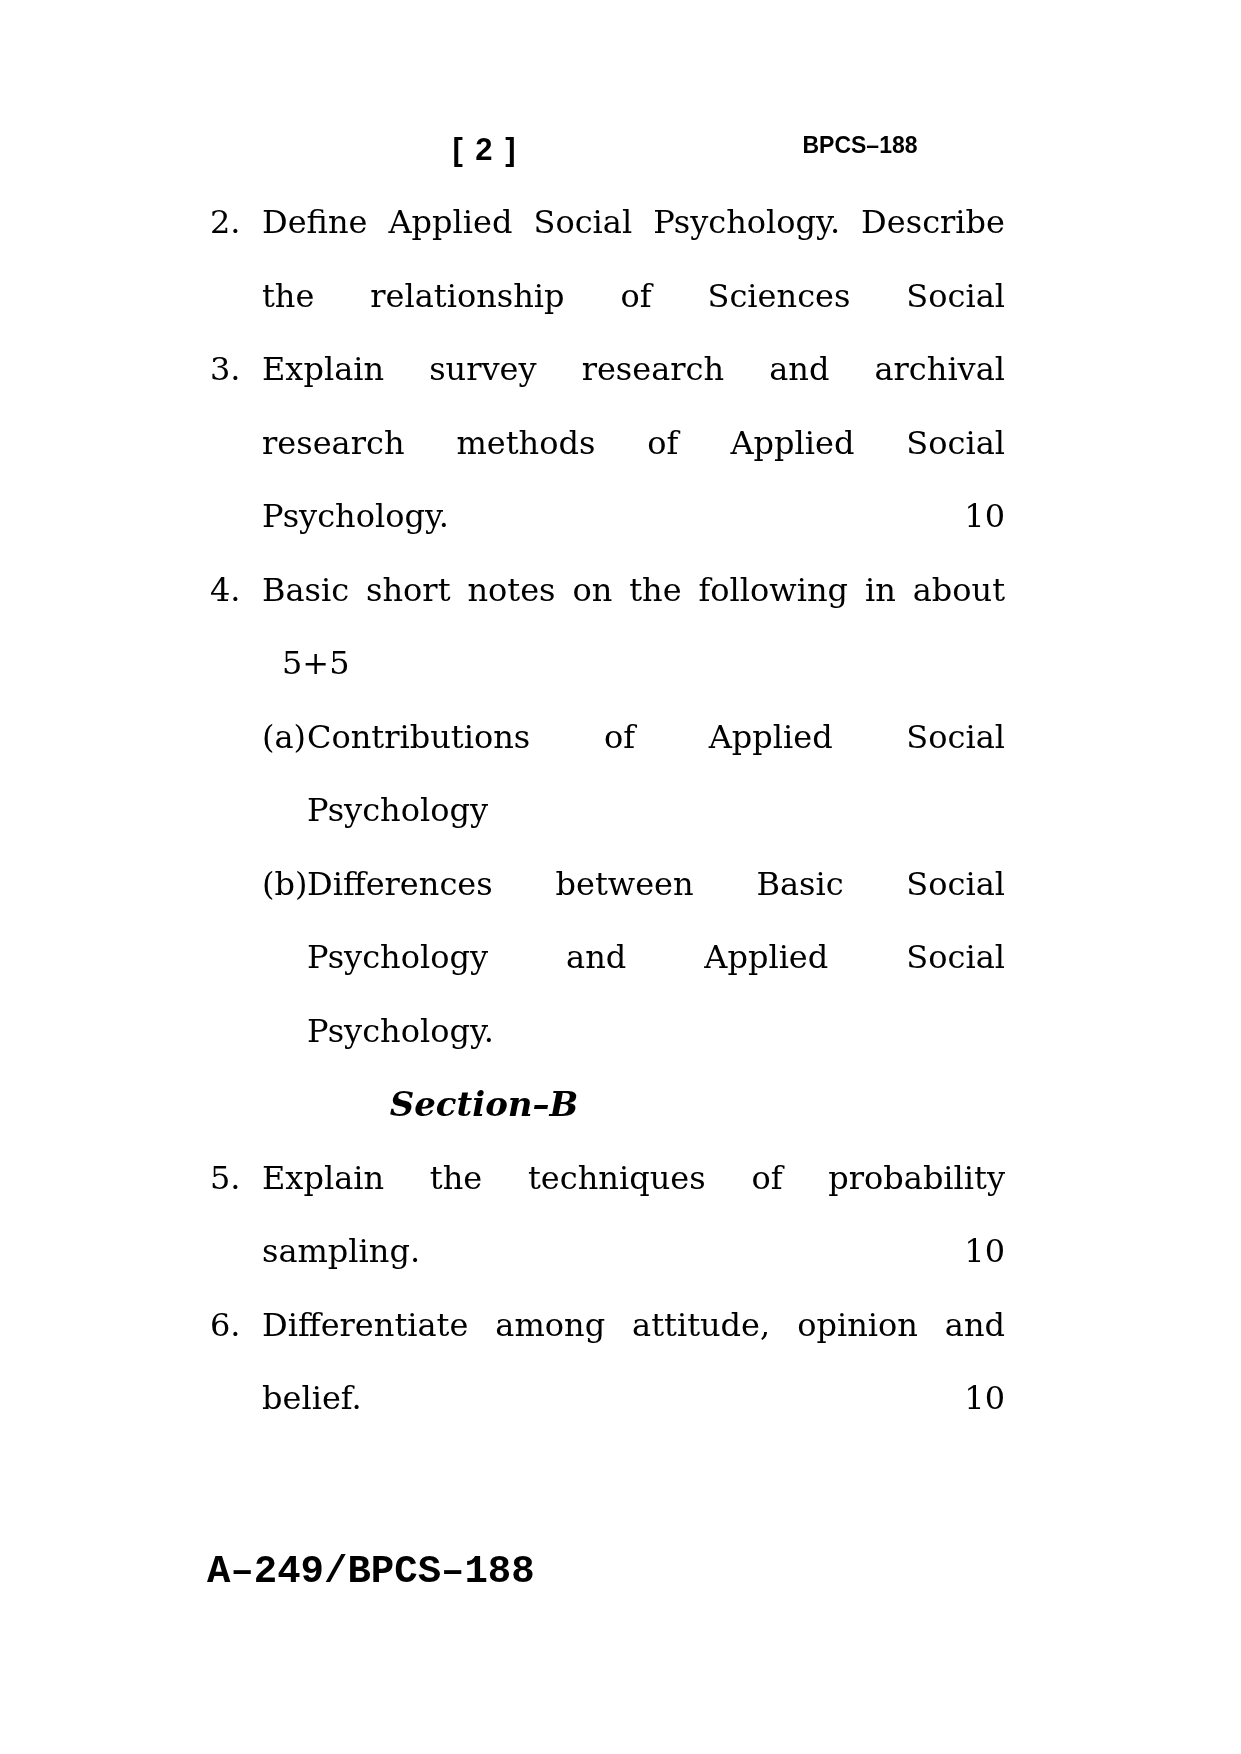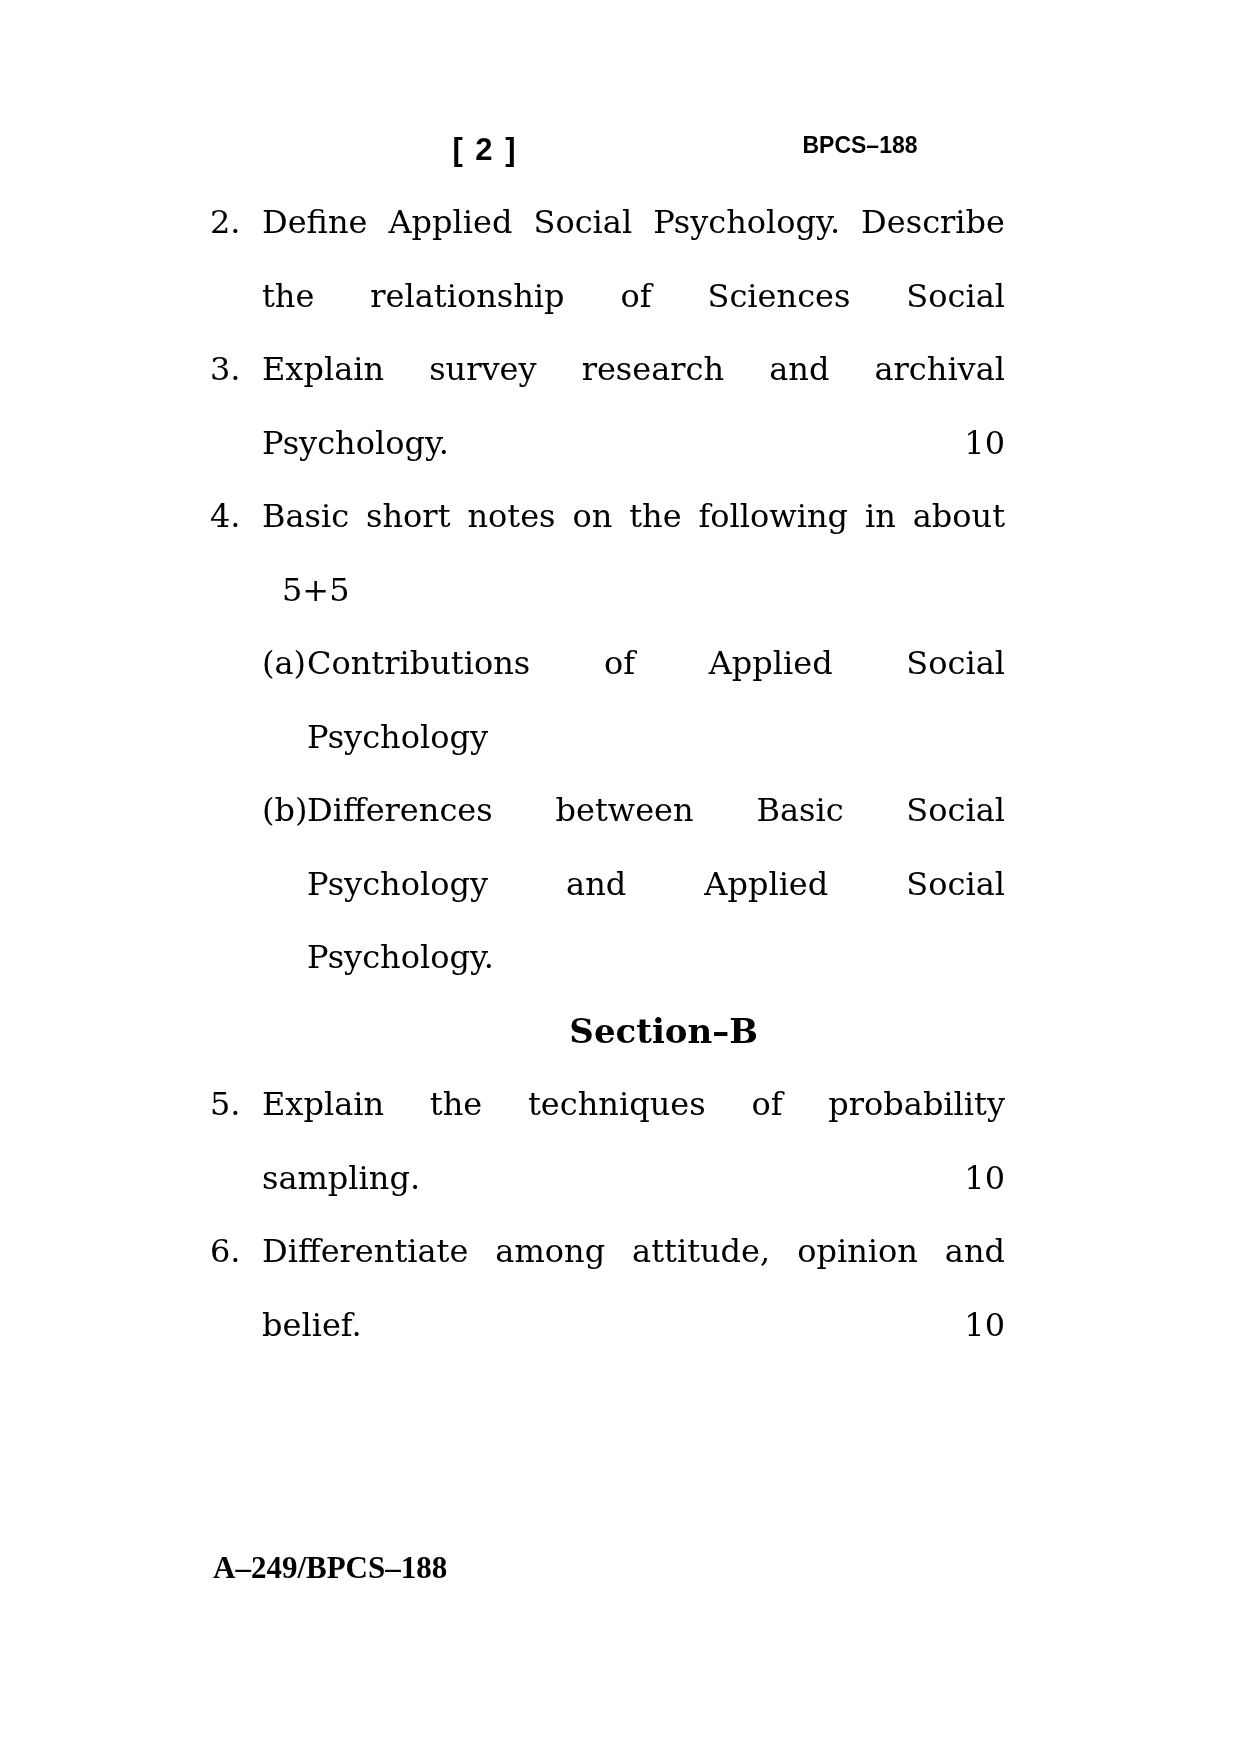--- a/index.html
+++ b/index.html
@@ -82,33 +82,34 @@
   }
   .marks {
     flex: none;
     text-align: right;
     padding-left: 20px;
   }
   .bold { font-weight: 700; }
   .ctext {
     flex: none;
     width: 548px;
-    text-align: right;
+    text-align: center;
     font-weight: 700;
     font-size: 34px;
+    font-style: italic;
   }
 
   
   .footer-code {
     position: absolute;
     top: 1550px;
-    left: 213px;
-    font-family: Liberation Serif, serif;
-    font-weight: 700;
-    font-size: 31px;
+    left: 207px;
+    font-family: Liberation Mono, monospace;
+    font-weight: 700;
+    font-size: 39px;
   }
 </style>
 </head>
 <body>
 
 <div class="page">
 
   <div class="hdr-pagenum">[ 2 ]</div>
   <div class="hdr-course">BPCS–188</div>
 
@@ -122,20 +123,24 @@
       <span class="spacer-q"></span>
       <span class="jtext">the relationship of Sciences Social</span>
     </div>
 
     <div class="line">
       <span class="qnum">3.</span>
       <span class="jtext">Explain survey research and archival</span>
     </div>
     <div class="line">
       <span class="spacer-q"></span>
+      <span class="jtext">research methods of Applied Social</span>
+    </div>
+    <div class="line">
+      <span class="spacer-q"></span>
       <span class="ltext">Psychology.</span>
       <span class="marks">10</span>
     </div>
 
     <div class="line">
       <span class="qnum">4.</span>
       <span class="jtext">Basic short notes on the following in about</span>
     </div>
     <div class="line">
       <span class="spacer-q"></span>

